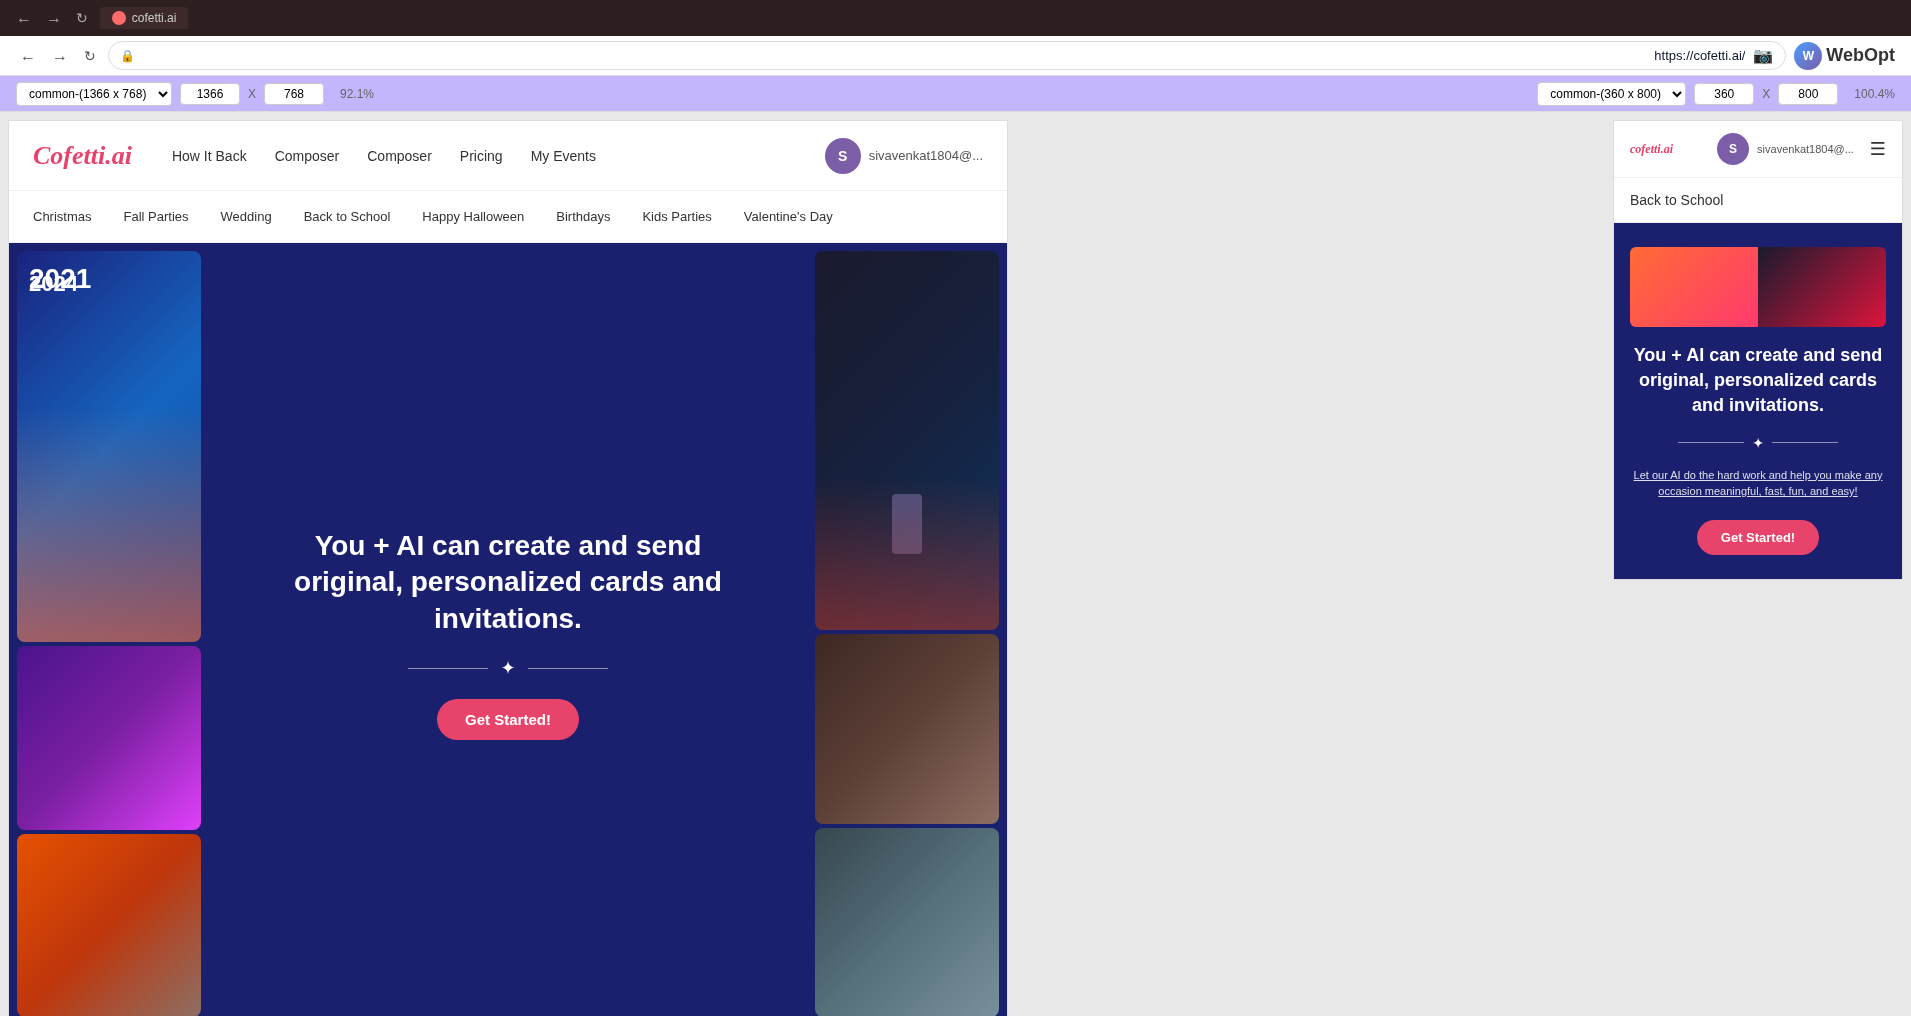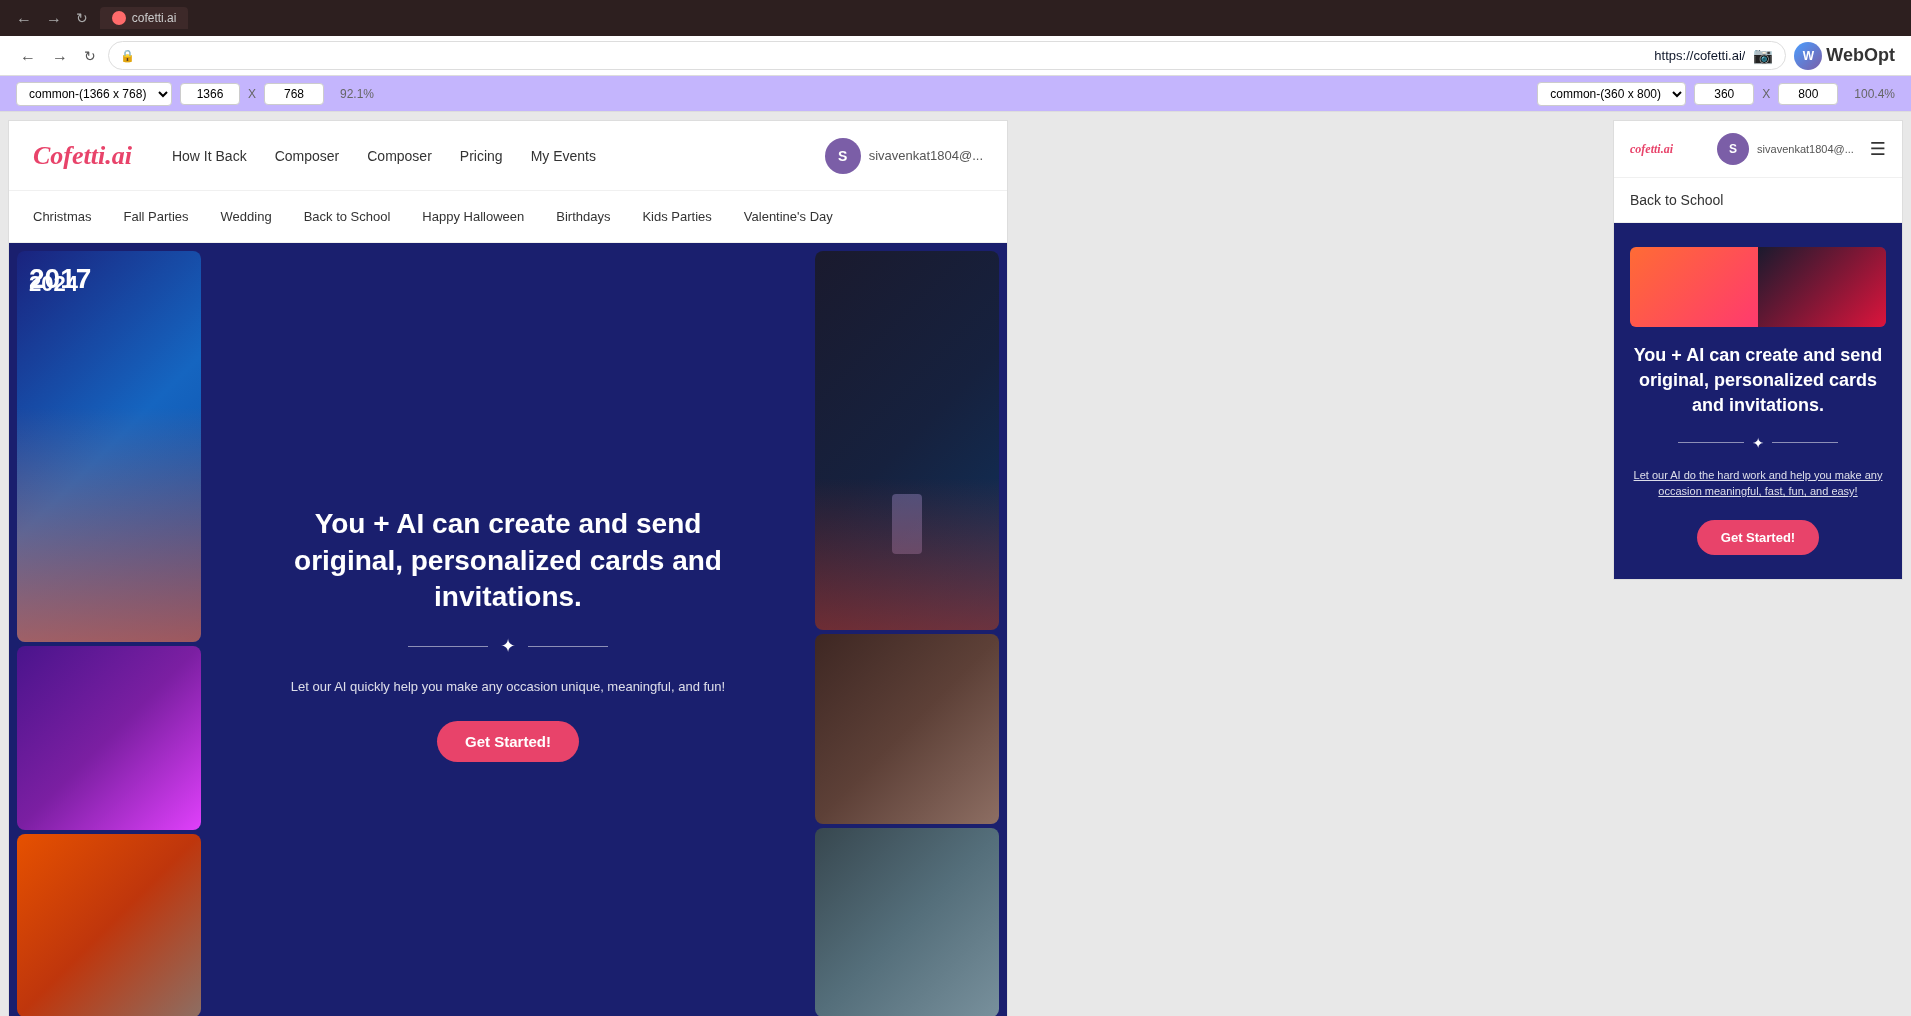--- a/index.html
+++ b/index.html
@@ -171,35 +171,34 @@
       <a class="category-link">Happy Halloween</a>
       <a class="category-link">Birthdays</a>
       <a class="category-link">Kids Parties</a>
       <a class="category-link">Valentine's Day</a>
     </div>
 
     <div class="hero">
 
       <div class="hero-cards-left">
         <div class="card-thumb card-2024" style="flex:2; background: linear-gradient(135deg, #1a237e 0%, #1565c0 50%, #0d47a1 100%); position:relative; border-radius:8px; overflow:hidden; display:flex; align-items:flex-start; padding:12px;">
-          <div style="color:white; font-size:28px; font-weight:bold; z-index:1;">2017</div>
+          <div style="color:white; font-size:28px; font-weight:bold; z-index:1;">2021</div>
           <div style="position:absolute; bottom:0; left:0; right:0; height:60%; background: linear-gradient(to top, rgba(255,100,50,0.6), transparent);"></div>
         </div>
         <div class="card-thumb card-lion" style="flex:1; border-radius:8px; background: linear-gradient(135deg, #4a148c, #7b1fa2, #e040fb);"></div>
         <div class="card-thumb" style="flex:1; border-radius:8px; background: linear-gradient(135deg, #e65100, #bf360c, #8d6e63);"></div>
       </div>
 
       <div class="hero-content">
         <h1 class="hero-title">You + AI can create and send original, personalized cards and invitations.</h1>
         <div class="hero-divider">
           <div class="hero-line"></div>
           <span class="hero-star">✦</span>
           <div class="hero-line"></div>
         </div>
-        <p class="hero-subtitle">Let our AI quickly help you make any occasion unique, meaningful, and fun!</p>
         <button class="get-started-btn">Get Started!</button>
       </div>
 
       <div class="hero-cards-right">
         <div class="card-thumb" style="flex:2; border-radius:8px; background: linear-gradient(135deg, #1a1a2e, #16213e, #0f3460); position:relative; overflow:hidden;">
           <div style="position:absolute; bottom:20%; left:50%; transform:translateX(-50%); width:30px; height:60px; background: rgba(100,100,150,0.7); border-radius:4px;"></div>
           <div style="position:absolute; bottom:0; left:0; right:0; height:40%; background: linear-gradient(to top, rgba(200,50,30,0.5), transparent);"></div>
         </div>
         <div class="card-thumb" style="flex:1; border-radius:8px; background: linear-gradient(135deg, #3e2723, #5d4037, #8d6e63);"></div>
         <div class="card-thumb" style="flex:1; border-radius:8px; background: linear-gradient(135deg, #37474f, #546e7a, #78909c);"></div>

